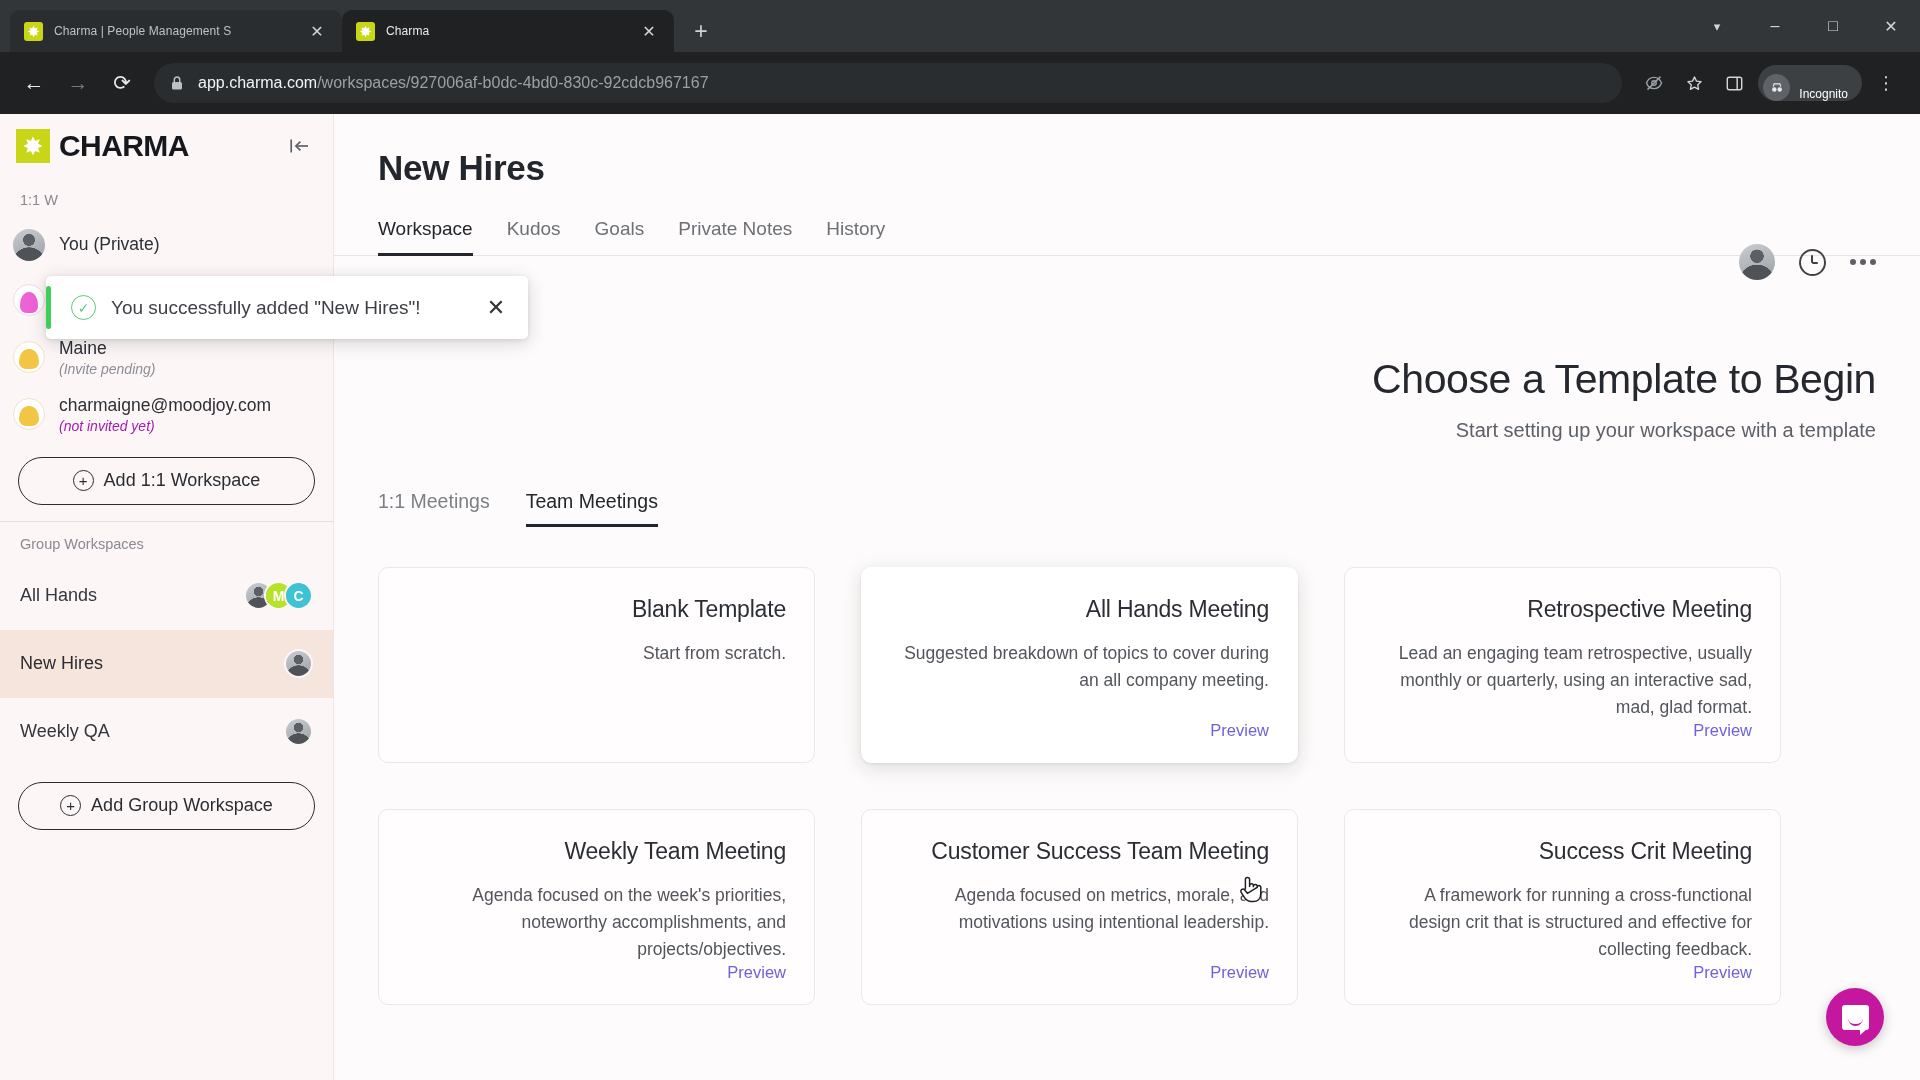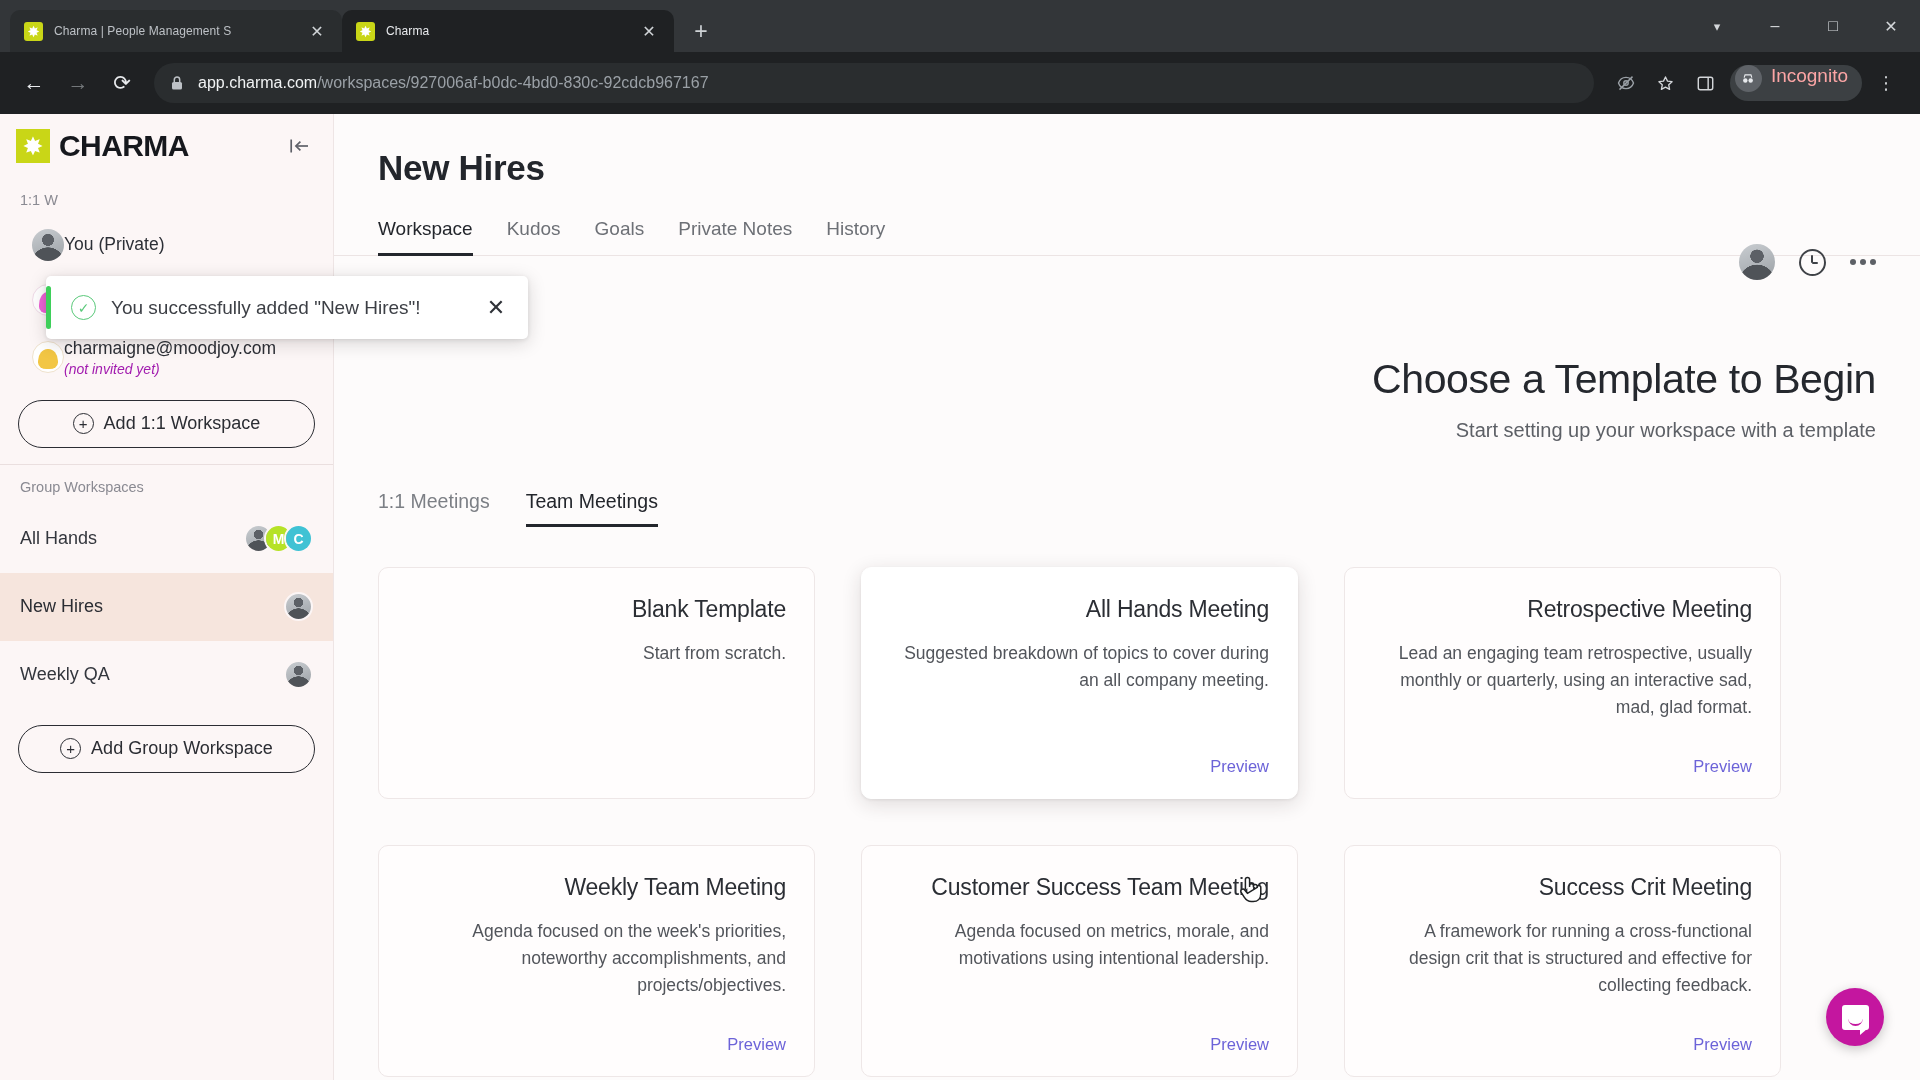--- a/index.html
+++ b/index.html
@@ -92,23 +92,23 @@
   }
   .lock-ic { margin-right: 14px; display: flex; color: #bdc1c6; }
   .url-host { color: #f1f3f4; }
   .url-path { color: #9aa0a6; }
   .tool-ic {
     width: 40px; height: 40px; flex: none;
     display: flex; align-items: center; justify-content: center;
     color: #d3d6d9; font-size: 18px; border-radius: 50%;
   }
   .incognito {
-    height: 36px; display: flex; align-items: flex-start; flex: none;
+    height: 36px; display: flex; align-items: flex-end; flex: none;
     background: #3c4043; border-radius: 18px; padding: 0 14px 0 5px;
-    color: #fca5a5; font-size: 19px; margin: 0 4px;
+    color: #ffffff; font-size: 12px; margin: 0 4px;
   }
   .incog-av {
     width: 27px; height: 27px; border-radius: 50%;
     background: #5f6368; margin-right: 9px; flex: none;
     display: flex; align-items: center; justify-content: center;
   }
 
   
   .page { flex: 1 1 auto; display: flex; position: relative; background: #fdfbfb; overflow: hidden; }
 
@@ -135,22 +135,22 @@
   .collapse-btn {
     margin-left: auto; width: 30px; height: 30px; flex: none;
     display: flex; align-items: center; justify-content: center;
     color: #5e6068; font-size: 19px;
   }
   .sb-section-label {
     font-size: 14.5px; color: #8a8a92; padding: 14px 20px 10px;
   }
   .sb-scroll { flex: 1 1 auto; overflow: hidden; }
   .person {
-    display: flex; align-items: center; 
-    padding: 9px 32px; min-height: 54px;
+    display: flex; align-items: center; gap: 14px;
+    padding: 9px 13px; min-height: 54px;
   }
   .avatar {
     width: 32px; height: 32px; border-radius: 50%; flex: none;
     background: #b9bcc0; overflow: hidden; position: relative;
   }
   .avatar.photo {
     background:
       radial-gradient(circle at 50% 34%, #5c6066 0 22%, transparent 23%),
       radial-gradient(circle at 50% 108%, #4f5358 0 42%, transparent 43%),
       linear-gradient(160deg, #c9cdd1, #9ba0a5);
@@ -255,21 +255,21 @@
     border-bottom: 3px solid transparent;
   }
   .stab.active { color: #23262c; border-bottom-color: #23262c; }
 
   .grid {
     margin-top: 40px; display: grid;
     grid-template-columns: repeat(3, 437px);
     gap: 46px 46px;
   }
   .card {
-    height: 232px; border-radius: 10px;
+    height: 196px; border-radius: 10px;
     border: 1px solid #eee7e7; background: #fffdfd;
     padding: 28px 28px 20px; position: relative;
     display: flex; flex-direction: column;
   }
   .card.hover {
     background: #ffffff; border-color: #fff;
     box-shadow: 0 5px 20px rgba(40,30,30,.14), 0 1px 3px rgba(40,30,30,.08);
   }
   .card-title {
     font-size: 23px; color: #2b2e34; font-weight: 400; letter-spacing: -0.2px;
@@ -428,20 +428,27 @@
         </div>
         <div class="person">
           <span class="avatar pink"></span>
           <span class="person-txt">
             <span class="person-name" style="display:block">Christopher</span>
             <span class="person-sub" style="display:block">(Invite pending)</span>
           </span>
         </div>
         <div class="person">
           <span class="avatar yellow"></span>
+          <span class="person-txt">
+            <span class="person-name" style="display:block">Maine</span>
+            <span class="person-sub" style="display:block">(Invite pending)</span>
+          </span>
+        </div>
+        <div class="person">
+          <span class="avatar yellow"></span>
           <span class="person-txt" style="max-width:252px">
             <span class="person-name wrap" style="display:block">charmaigne@moodjoy.com</span>
             <span class="person-sub warn" style="display:block">(not invited yet)</span>
           </span>
         </div>
 
         <div class="add-btn">
           <span class="plus-ic">+</span>
           <span>Add 1:1 Workspace</span>
         </div>

